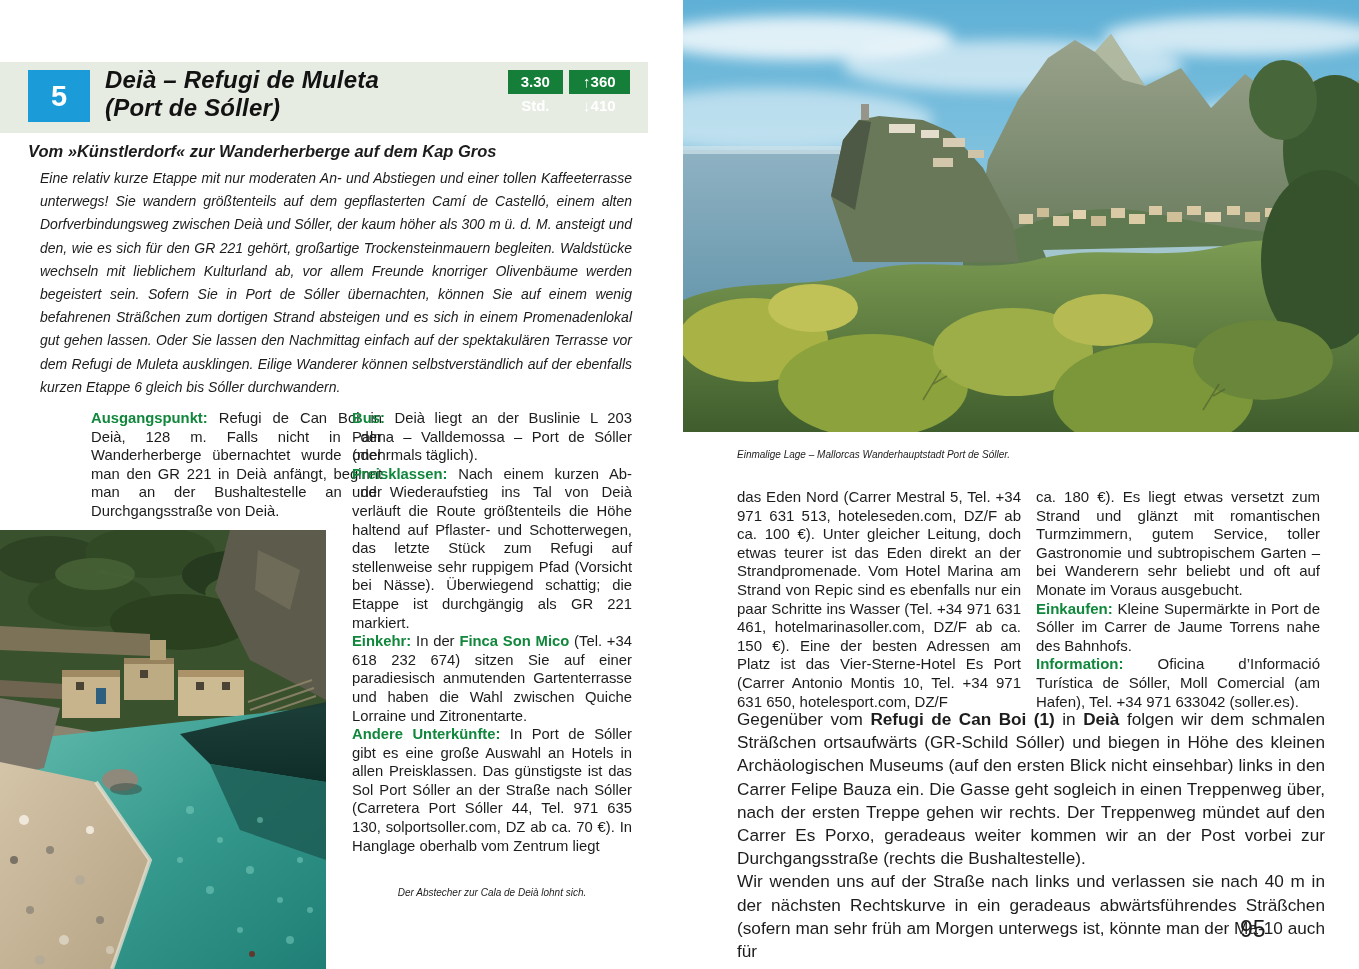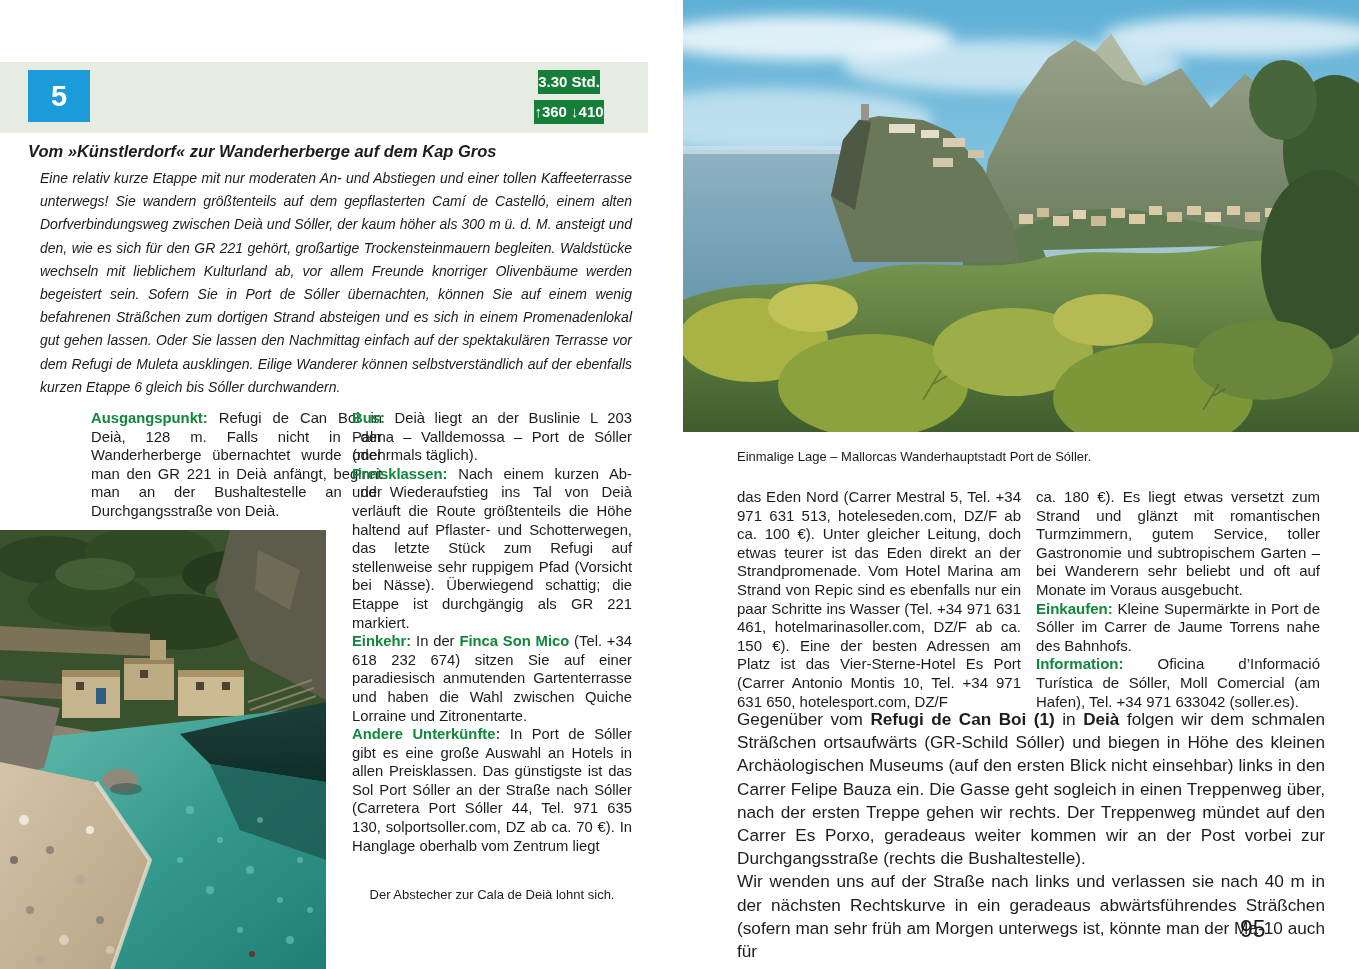--- a/index.html
+++ b/index.html
@@ -5,38 +5,38 @@
   html,body{margin:0;padding:0;background:#ffffff;}
   .page{position:relative;width:1359px;height:969px;background:#ffffff;
         font-family:"Liberation Sans",sans-serif;color:#1c1c1c;overflow:hidden;}
 
   
   .header-band{position:absolute;left:0;top:62px;width:648px;height:71px;background:#e7ece3;}
   .stage-box{position:absolute;left:28px;top:8px;width:62px;height:52px;background:#1b9cd9;
              color:#fff;font-size:29px;font-weight:bold;display:flex;align-items:center;justify-content:center;}
   .stage-title{position:absolute;left:105px;top:4px;font-size:24px;line-height:28px;
                font-weight:bold;font-style:italic;color:#121212;letter-spacing:.2px;}
-  .badges{position:absolute;left:508px;top:8px;width:122px;display:flex;flex-direction:column;gap:6px;align-items:center;}
+  .badges{position:absolute;left:508px;top:8px;width:122px;display:flex;flex-direction:row;gap:6px;}
   .badge{background:#157f39;color:#fff;font-weight:bold;font-size:15px;text-align:center;
          height:24px;line-height:24px;}
 
   
   .subtitle{position:absolute;left:28px;top:142px;width:592px;font-size:16.5px;
             font-weight:bold;font-style:italic;}
   .intro{position:absolute;left:40px;top:167px;width:592px;font-size:14px;line-height:23.2px;
          font-style:italic;text-align:justify;}
   .info{font-size:14.8px;line-height:18.6px;text-align:justify;}
   .info p{margin:0;}
   .info-left{position:absolute;left:47px;top:409px;width:291px;margin-left:44px;}
   .info-right{position:absolute;left:352px;top:409px;width:280px;}
   .kw{color:#11873c;font-weight:bold;}
   .hl{color:#11873c;font-weight:bold;}
   .b{font-weight:bold;}
 
-  .caption{font-size:13px;color:#1c1c1c;}
+  .caption{font-size:10px;font-style:italic;color:#1c1c1c;}
   .caption-left{position:absolute;left:352px;top:887px;width:280px;text-align:center;}
   .caption-right{position:absolute;left:737px;top:449px;width:600px;text-align:left;}
 
   
   .photo{position:absolute;overflow:hidden;}
   .photo-left{left:0;top:530px;width:326px;height:439px;}
   .photo-right{left:683px;top:0;width:676px;height:432px;}
   .photo svg{display:block;width:100%;height:100%;}
 
   
@@ -49,20 +49,24 @@
   .page-number{position:absolute;left:1240px;top:916px;width:85px;text-align:left;font-size:23px;color:#1c1c1c;}
 </style>
 </head>
 <body>
 
 <div class="page">
 
   <div class="header-band">
     <div class="stage-box">
       <span>5</span>
+    </div>
+    <div class="stage-title">
+      <div>Deià – Refugi de Muleta</div>
+      <div>(Port de Sóller)</div>
     </div>
     <div class="badges">
       <div class="badge">3.30 Std.</div>
       <div class="badge">↑360 ↓410</div>
     </div>
   </div>
 
   <div class="subtitle">Vom »Künstlerdorf« zur Wanderherberge auf dem Kap Gros</div>
   <div class="intro">Eine relativ kurze Etappe mit nur moderaten An- und Abstiegen und einer tollen Kaffeeterrasse unterwegs! Sie wandern größtenteils auf dem gepflasterten Camí de Castelló, einem alten Dorfverbindungsweg zwischen Deià und Sóller, der kaum höher als 300 m ü. d. M. ansteigt und den, wie es sich für den GR 221 gehört, großartige Trockensteinmauern begleiten. Waldstücke wechseln mit lieblichem Kulturland ab, vor allem Freunde knorriger Olivenbäume werden begeistert sein. Sofern Sie in Port de Sóller übernachten, können Sie auf einem wenig befahrenen Sträßchen zum dortigen Strand absteigen und es sich in einem Promenadenlokal gut gehen lassen. Oder Sie lassen den Nachmittag einfach auf der spektakulären Terrasse vor dem Refugi de Muleta ausklingen. Eilige Wanderer können selbstverständlich auf der ebenfalls kurzen Etappe 6 gleich bis Sóller durchwandern.</div>
 

